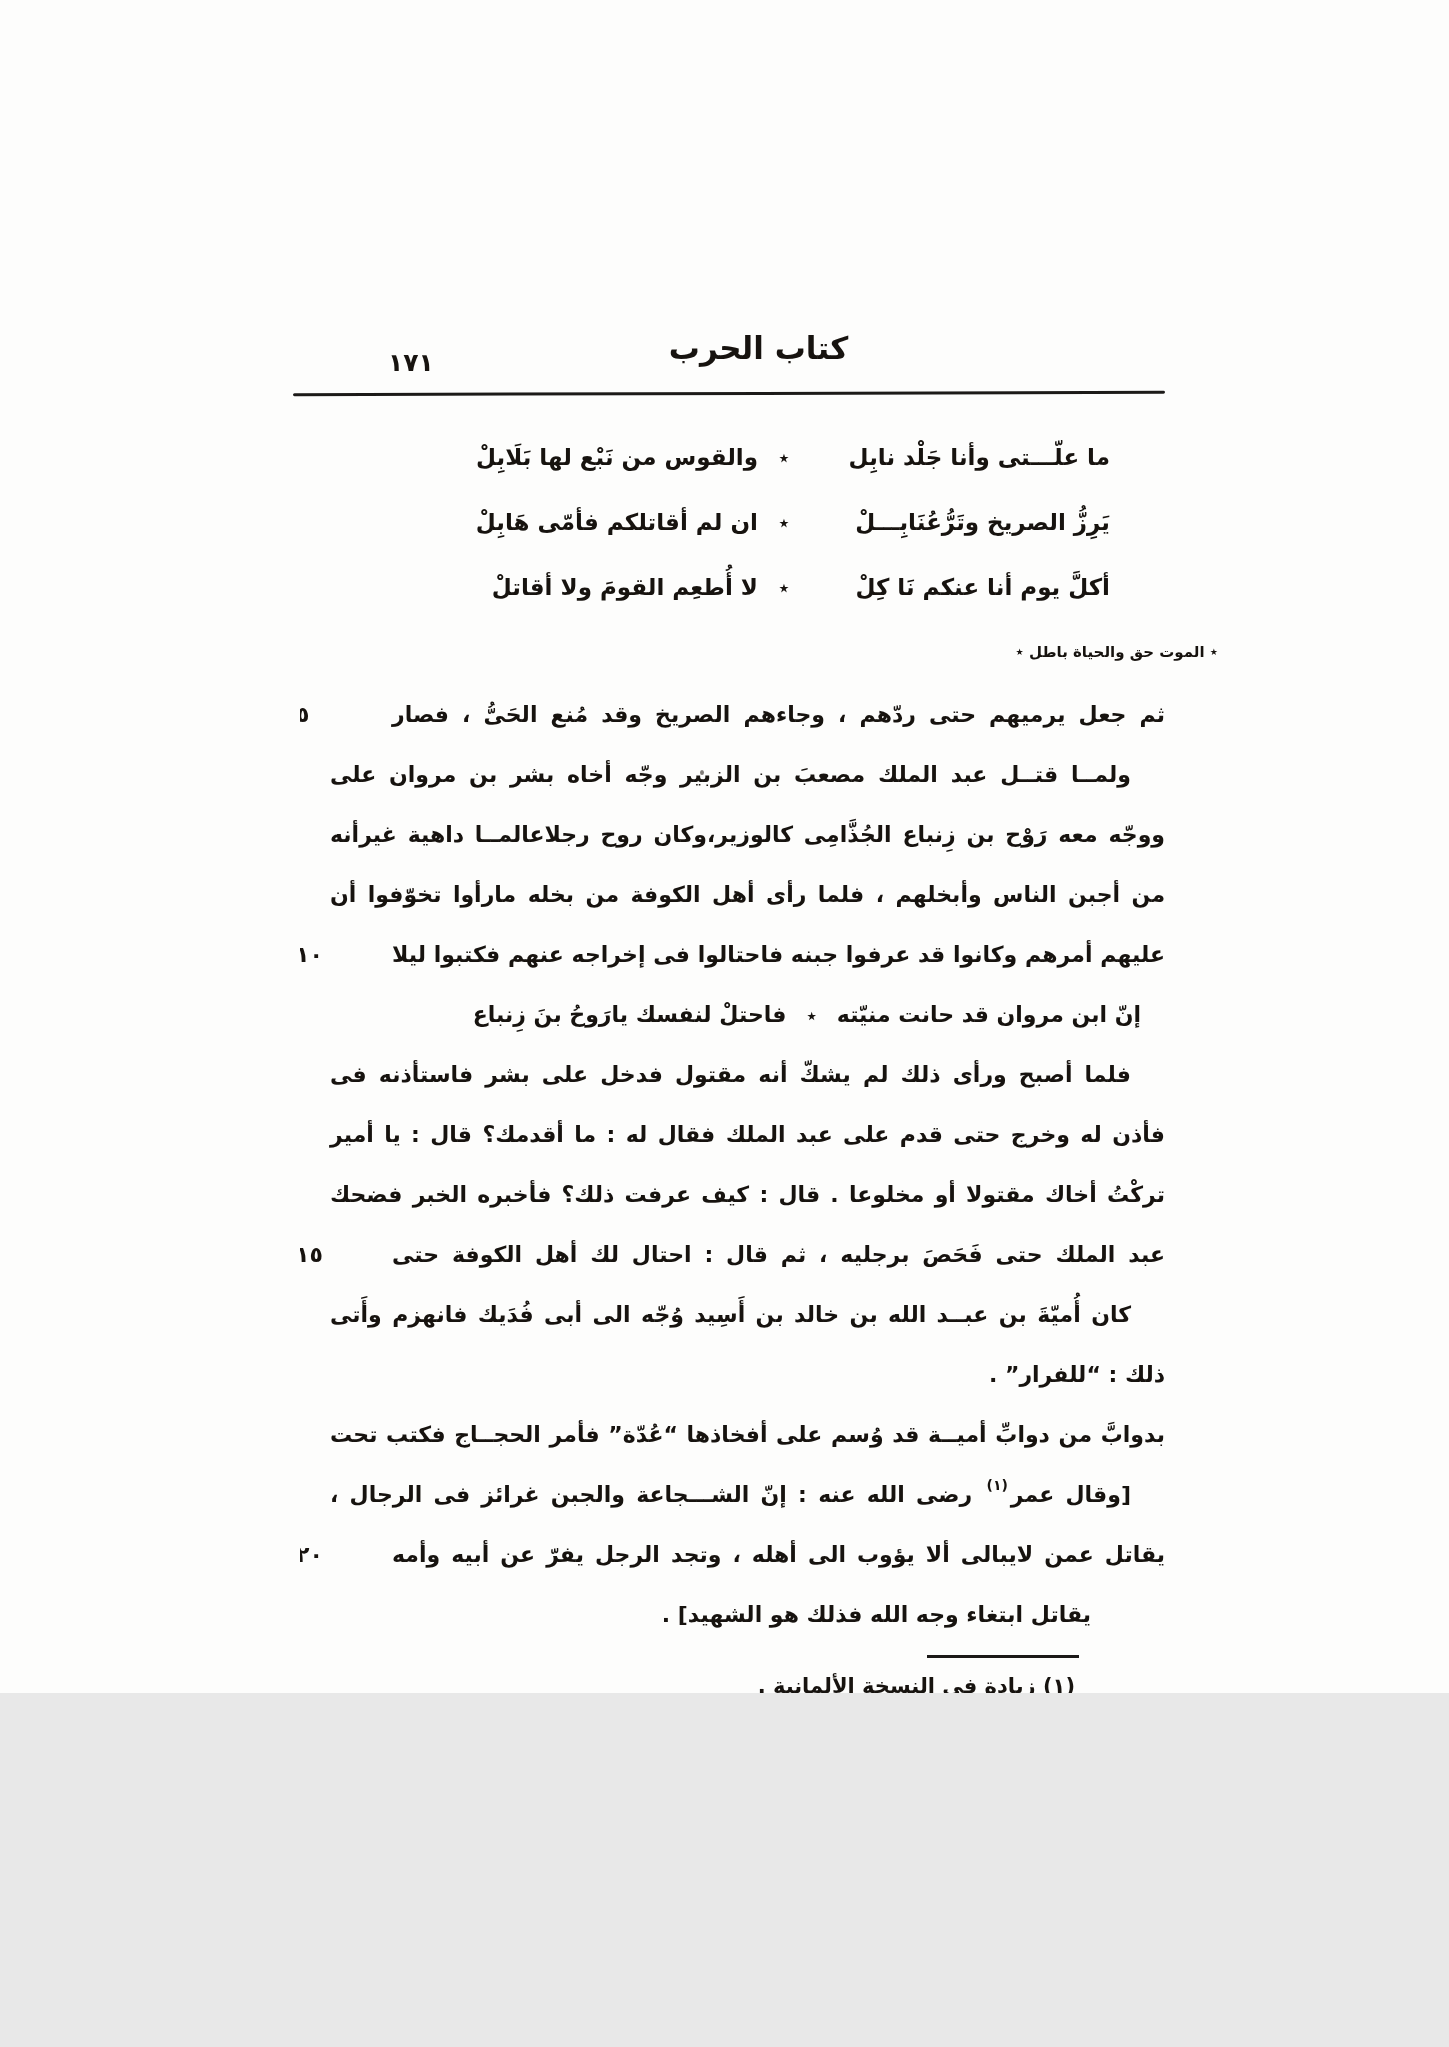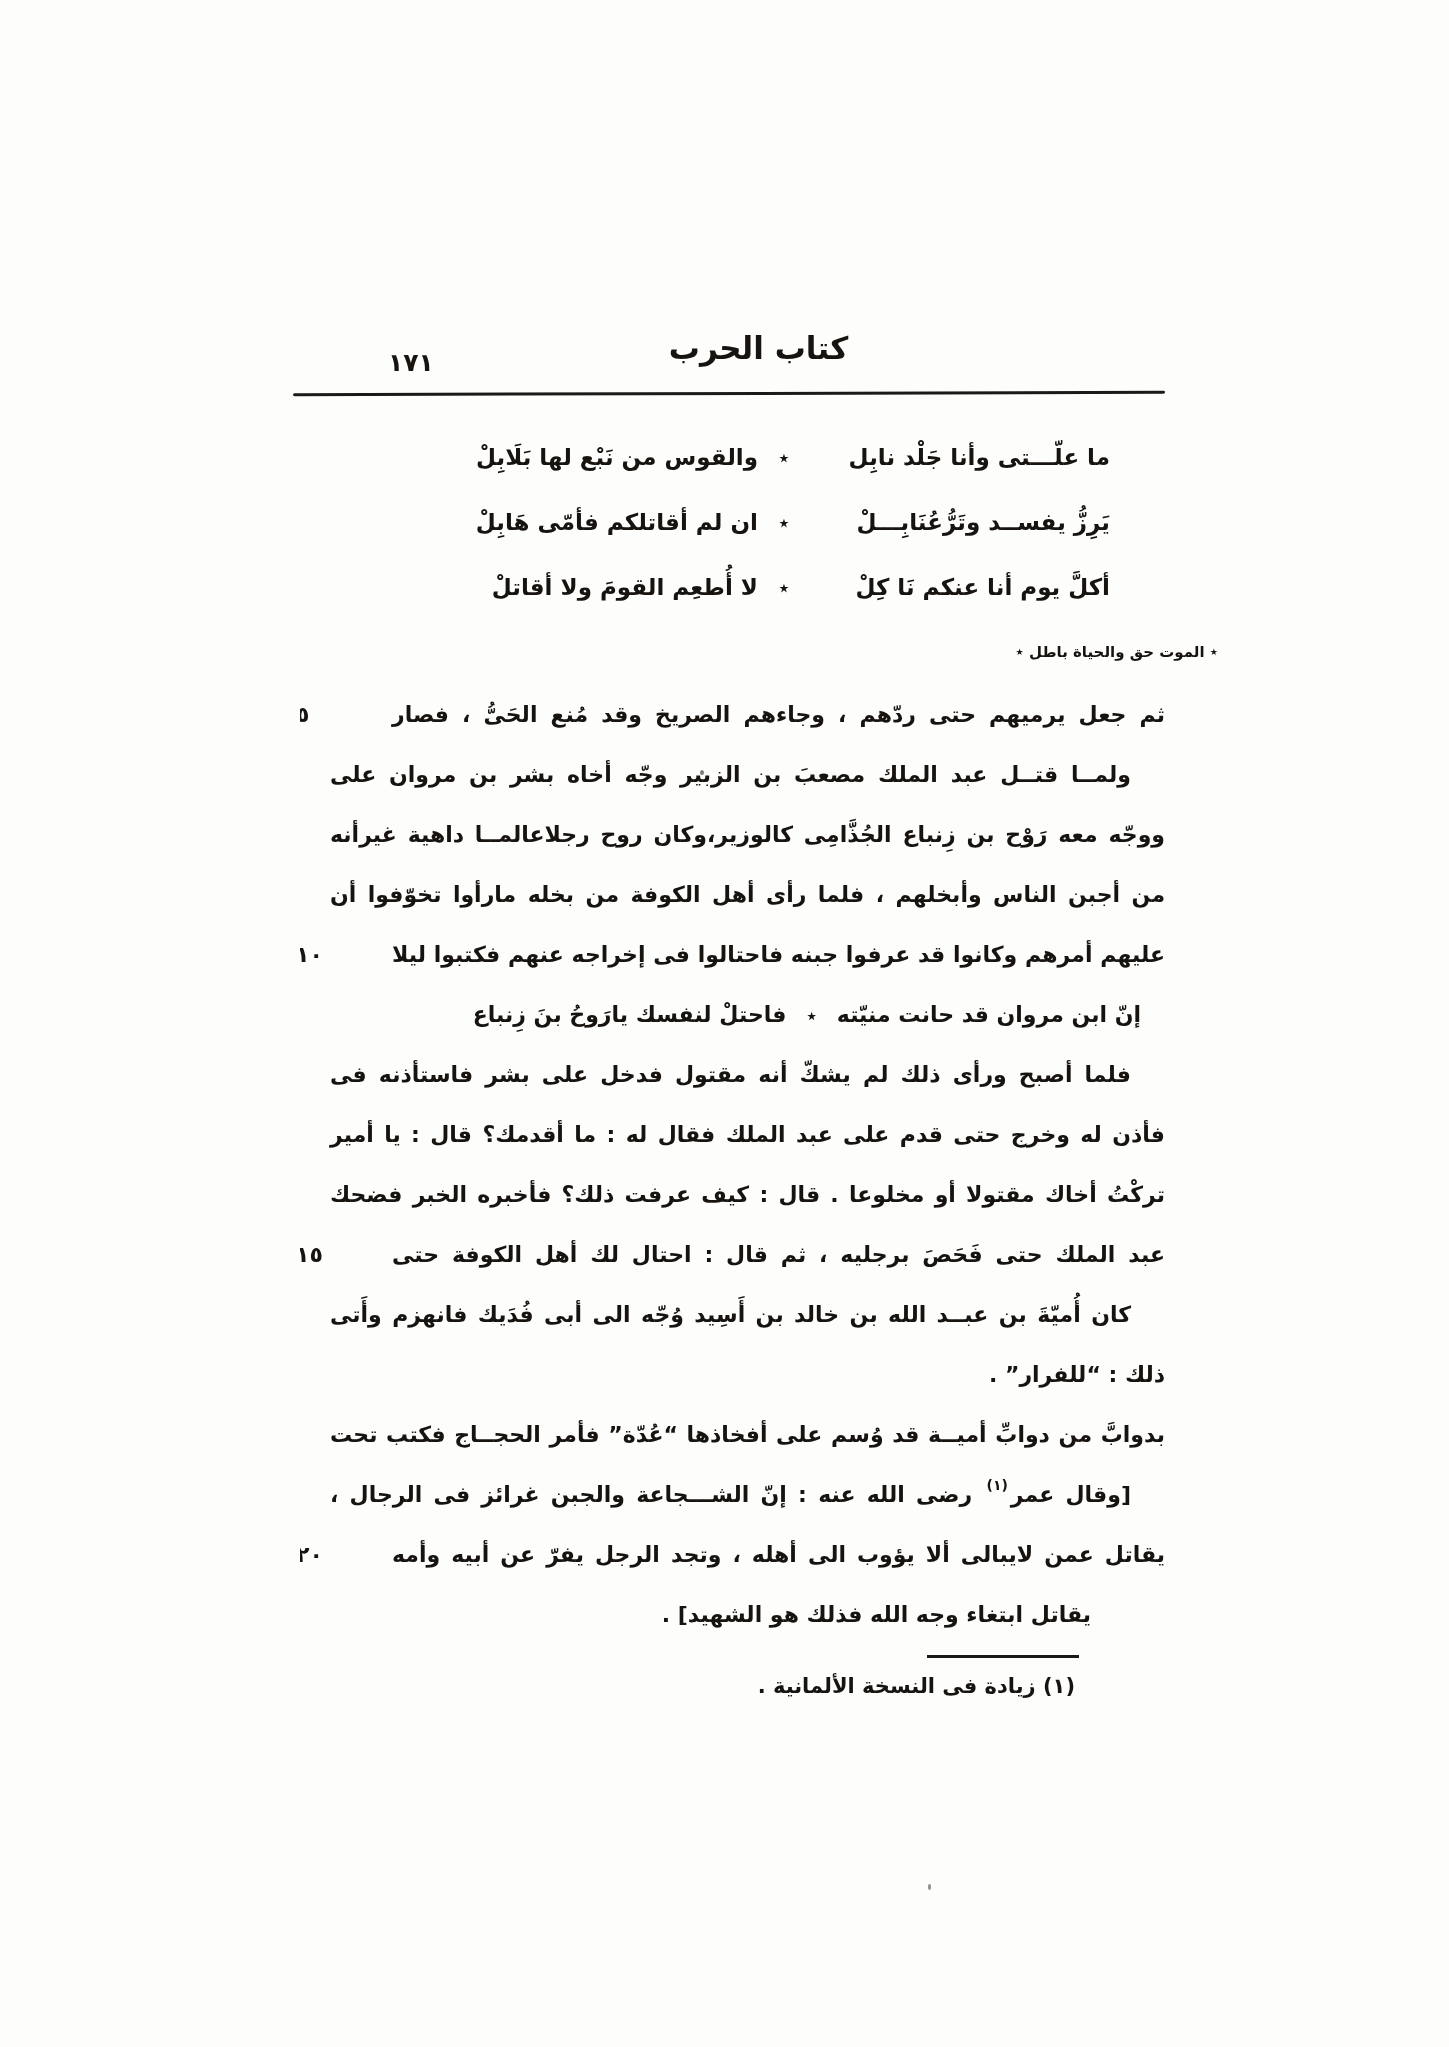--- a/index.html
+++ b/index.html
@@ -1,19 +1,19 @@
 <!DOCTYPE html>
 <html lang="ar"><head>
 <meta charset="utf-8">
 <title>كتاب الحرب</title>
 <style>
   html,body{margin:0;padding:0;background:#e8e8e8;}
   .page{
     position:relative;
-    width:1449px;height:2047px;
+    width:1449px;height:1693px;
     background:#fdfdfc;
     font-family:"DejaVu Sans", sans-serif;
     color:#17130f;
     overflow:hidden;
   }
   
   .header-title{
     position:absolute;top:330px;left:0;width:1449px;
     text-align:center;
     font-size:31px;font-weight:700;
@@ -124,21 +124,21 @@
 
   <div class="content">
 
     <div class="poem">
       <div class="poem-verse">
         <span class="hemi-right">ما علّـــتى وأنا جَلْد نابِل</span>
         <span class="verse-star">٭</span>
         <span class="hemi-left">والقوس من نَبْع لها بَلَابِلْ</span>
       </div>
       <div class="poem-verse">
-        <span class="hemi-right">يَرِزُّ يفســد وتَرُّعُنَابِـــلْ</span>
+        <span class="hemi-right">يَرِزُّ الصريخ وتَرُّعُنَابِـــلْ</span>
         <span class="verse-star">٭</span>
         <span class="hemi-left">ان لم أقاتلكم فأمّى هَابِلْ</span>
       </div>
       <div class="poem-verse">
         <span class="hemi-right">أكلَّ يوم أنا عنكم نَا كِلْ</span>
         <span class="verse-star">٭</span>
         <span class="hemi-left">لا أُطعِم القومَ ولا أقاتلْ</span>
       </div>
     </div>
     <div class="poem-closing">٭ الموت حق والحياة باطل ٭</div>

